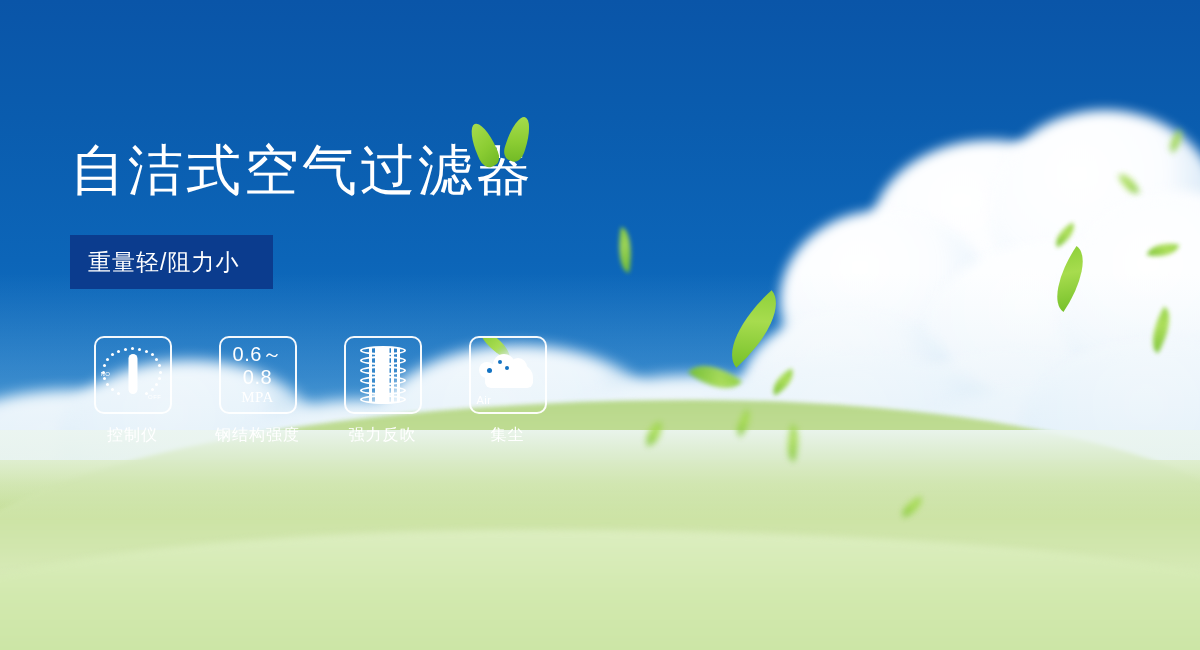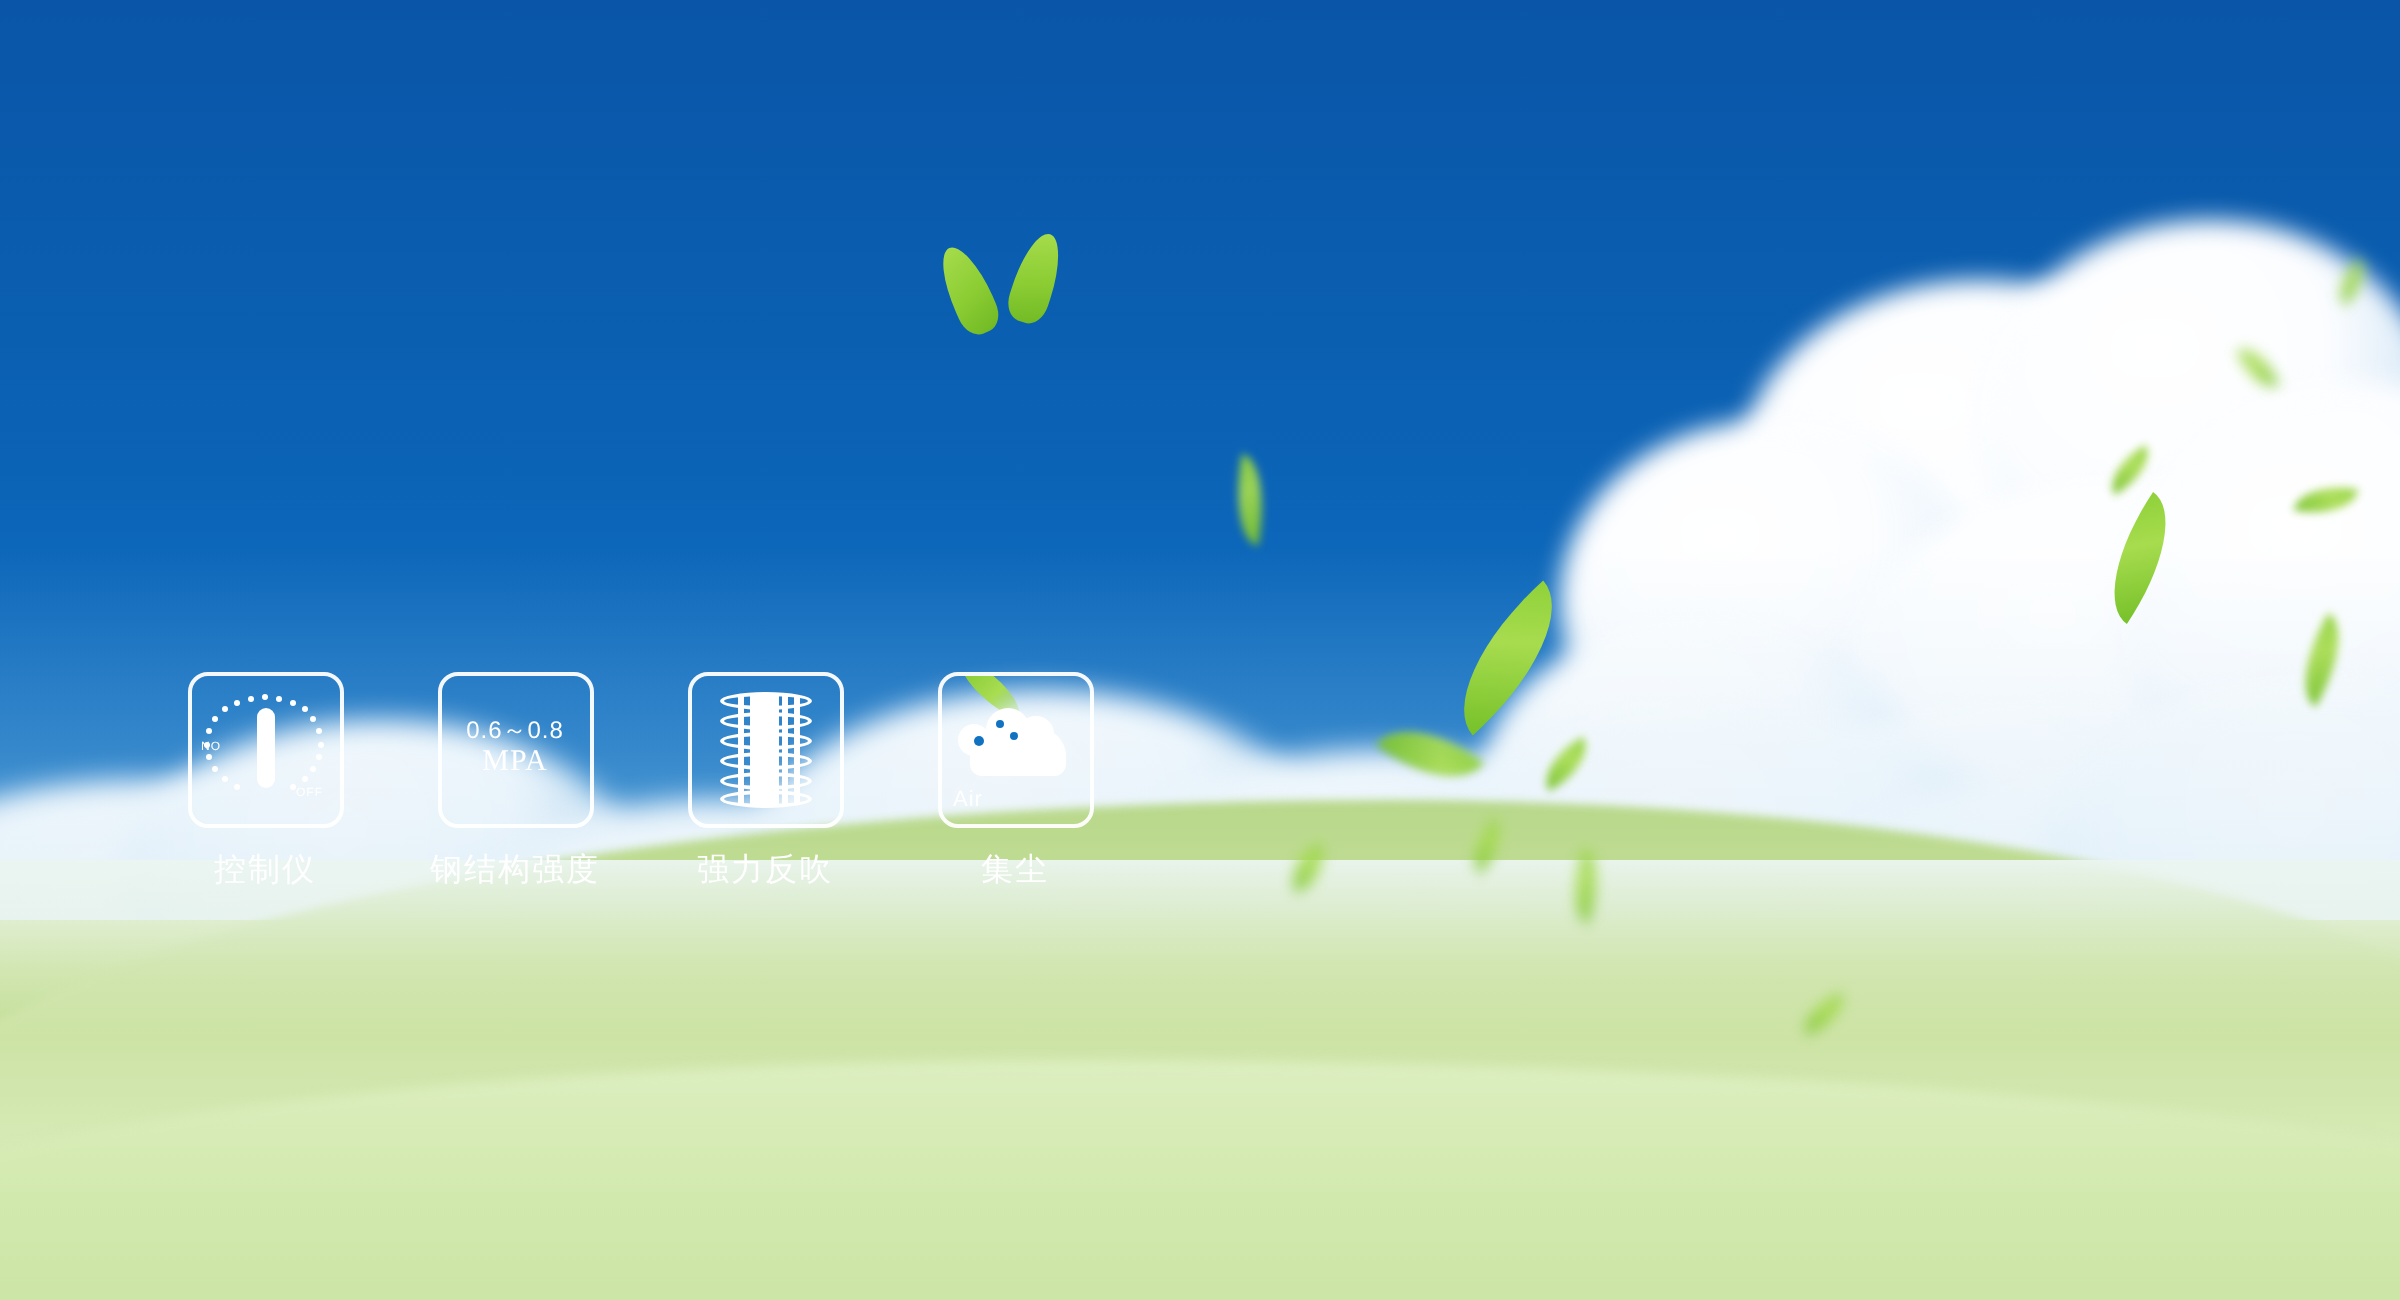--- a/index.html
+++ b/index.html
@@ -152,21 +152,21 @@
     width:78px; height:78px;
     border:2px solid rgba(255,255,255,.95);
     border-radius:10px;
     display:flex; flex-direction:column;
     align-items:center; justify-content:center;
     color:#ffffff;
     text-align:center;
     position:relative;
     overflow:hidden;
   }
-  .feature-box .txt-l1 { font-size:12px; line-height:1.15; letter-spacing:.5px; }
+  .feature-box .txt-l1 { font-size:20px; line-height:1.15; letter-spacing:.5px; }
   .feature-box .txt-l2 { font-size:15px; line-height:1.15; letter-spacing:.5px;font-family:Liberation Serif, serif; }
   .feature-label {
     margin-top:11px;
     color:#ffffff;
     font-size:16px;
     letter-spacing:1px;
     white-space:nowrap;
   }
 
   
@@ -305,22 +305,24 @@
     </div>
   <div class="leaf softer" style="left:905px; top:495px; width:14px; height:24px; transform:rotate(70deg);">
       <div class="blade"></div>
     </div>
 
   <div class="sprout">
     <div class="s-leaf left"></div>
     <div class="s-leaf right"></div>
   </div>
 
+  <div class="headline">自洁式空气过滤器</div>
 
   <div class="badge">
+    <div class="badge-left">重量轻/阻力小</div>
   </div>
 
   <div class="features">
 
     <div class="feature">
       <div class="feature-box">
         <div class="gauge">
           <div class="dot" style="left:29px; top:2px;"></div>
           <div class="dot" style="left:22px; top:2.6px;"></div>
           <div class="dot" style="left:36px; top:2.6px;"></div>

